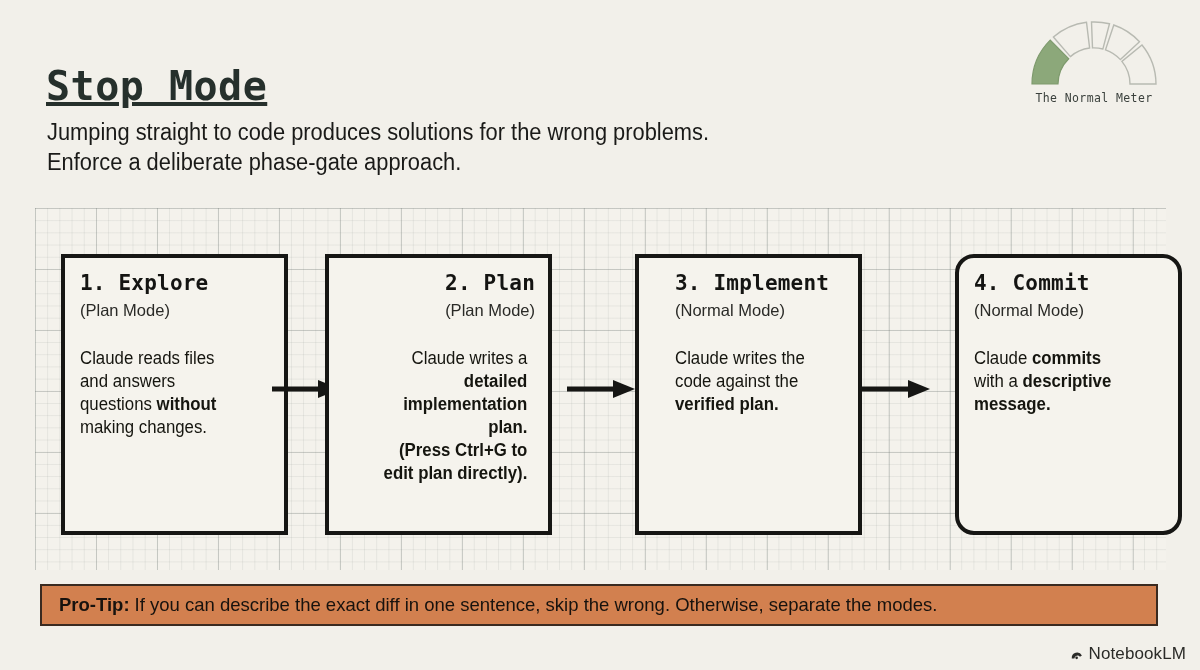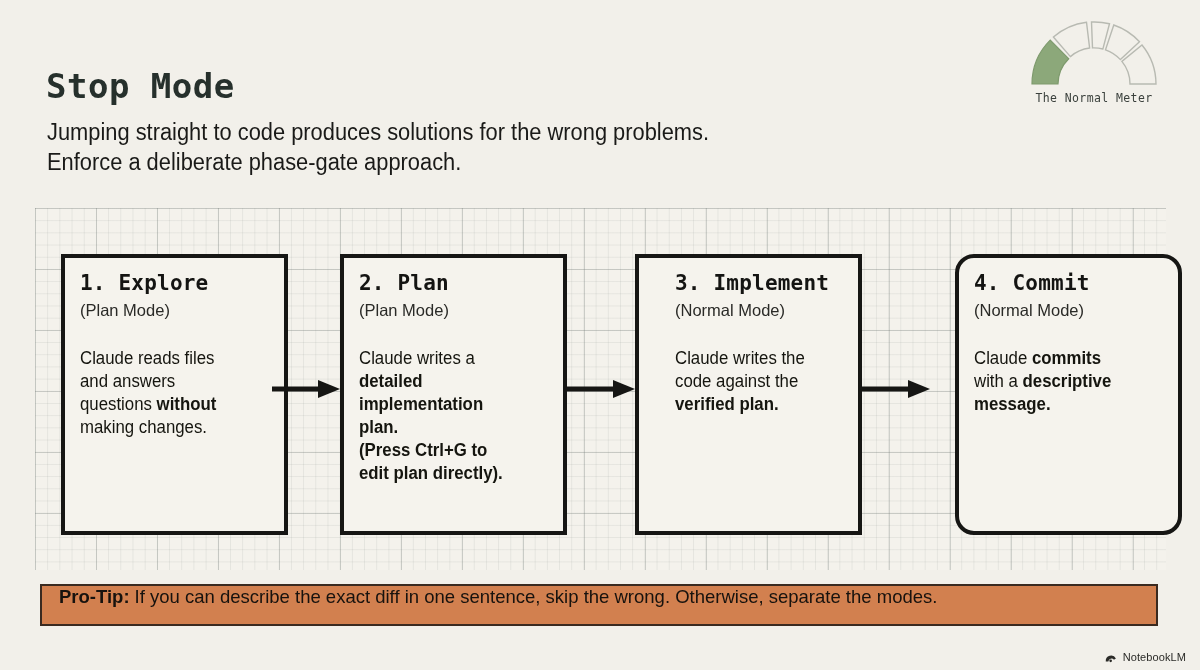--- a/index.html
+++ b/index.html
@@ -34,24 +34,25 @@
     letter-spacing: 0.5px;
     color: #26302c;
   }
   .title-line { display: block; white-space: pre; }
   .stop-mode {
     position: absolute;
     left: 46px;
     top: 65px;
     font-family: "DejaVu Sans Mono", monospace;
     font-weight: bold;
-    font-size: 34px;
+    font-size: 40px;
     line-height: 43px;
     letter-spacing: 0.5px;
     color: #26302c;
+    text-decoration: underline;
   }
   .subtitle {
     position: absolute;
     left: 47px;
     top: 118px;
     font-size: 23.5px;
     line-height: 29.5px;
     color: #1a1a18;
     font-stretch: condensed;
     transform: scaleX(0.93);
@@ -99,21 +100,21 @@
     position: absolute;
     top: 46px;
     width: 227px;
     height: 281px;
     background: #f5f3ed;
     border: 4px solid #161614;
     box-sizing: border-box;
     padding: 12px 13px 10px 15px;
   }
   .card.c1 { left: 26px; }
-  .card.c2 { left: 305px; }
+  .card.c2 { left: 290px; text-align: right; }
   .card.c3 { left: 600px; padding-left: 36px; }
   .card.c4 { left: 920px; border-radius: 19px; }
 
   .card-title {
     font-family: "DejaVu Sans Mono", monospace;
     font-weight: bold;
     font-size: 21px;
     line-height: 27px;
     letter-spacing: 0.2px;
     color: #141412;
@@ -154,40 +155,40 @@
   .protip {
     position: absolute;
     left: 40px;
     top: 584px;
     width: 1118px;
     height: 42px;
     background: #d2804f;
     border: 2px solid #3a2a20;
     box-sizing: border-box;
     display: flex;
-    align-items: flex-start;
+    align-items: center;
     padding-left: 17px;
     font-size: 18.5px;
     color: #17120e;
     font-stretch: condensed;
   }
   .protip b { font-weight: bold; margin-right: 5px; }
 
   
   .footer {
     position: absolute;
     right: 14px;
     bottom: 6px;
     display: flex;
     align-items: center;
     gap: 5px;
   }
   .footer-logo { width: 14px; height: 14px; display: block; }
   .footer-text {
-    font-size: 11px;
+    font-size: 17px;
     color: #2b2b28;
     letter-spacing: 0.1px;
   }
 </style>
 </head>
 <body>
 
 <div class="header">
 
 

